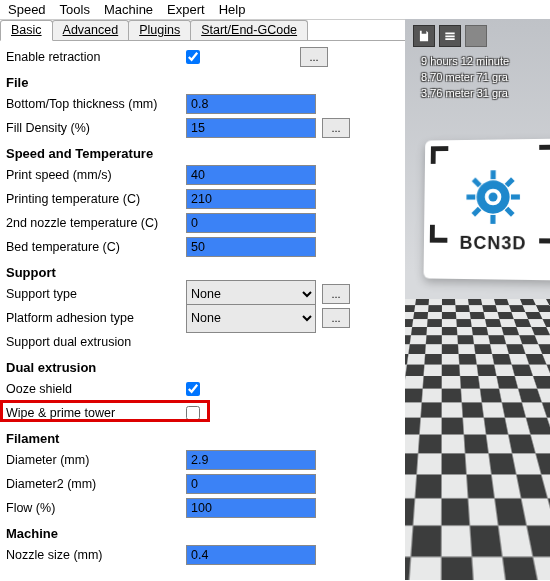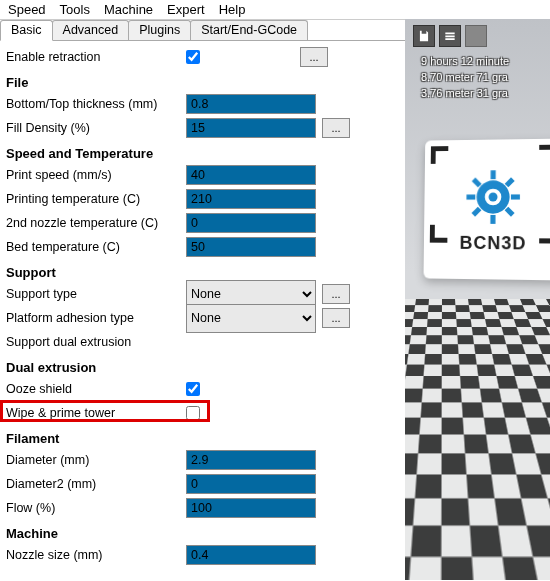--- a/index.html
+++ b/index.html
@@ -27,20 +27,21 @@
   }
   .left {
     width: 405px;
     border-top: 1px solid #ccc;
     background: #fff;
   }
   .tabs {
     display: flex;
     border-bottom: 1px solid #aaa;
     font-size: 12.5px;
+    text-decoration: underline;
   }
   .tab {
     padding: 2px 10px 3px 10px;
     border: 1px solid #aaa;
     border-bottom: none;
     background: #f0f0f0;
     margin-right: -1px;
     border-radius: 3px 3px 0 0;
     cursor: default;
   }
@@ -73,21 +74,21 @@
     font-size: 13px;
     margin-top: 6px;
     margin-bottom: 2px;
   }
   input.text {
     width: 130px;
     height: 20px;
     border: 1px solid #888;
     font-size: 12.5px;
     padding: 0 4px;
-    background: #0369a1;
+    background: #3b82f6;
   }
   select.sel {
     width: 130px;
     height: 29px;
     border: 1px solid #888;
     font-size: 12.5px;
     background: #e9e9e9;
   }
   .dots-btn {
     width: 28px;

